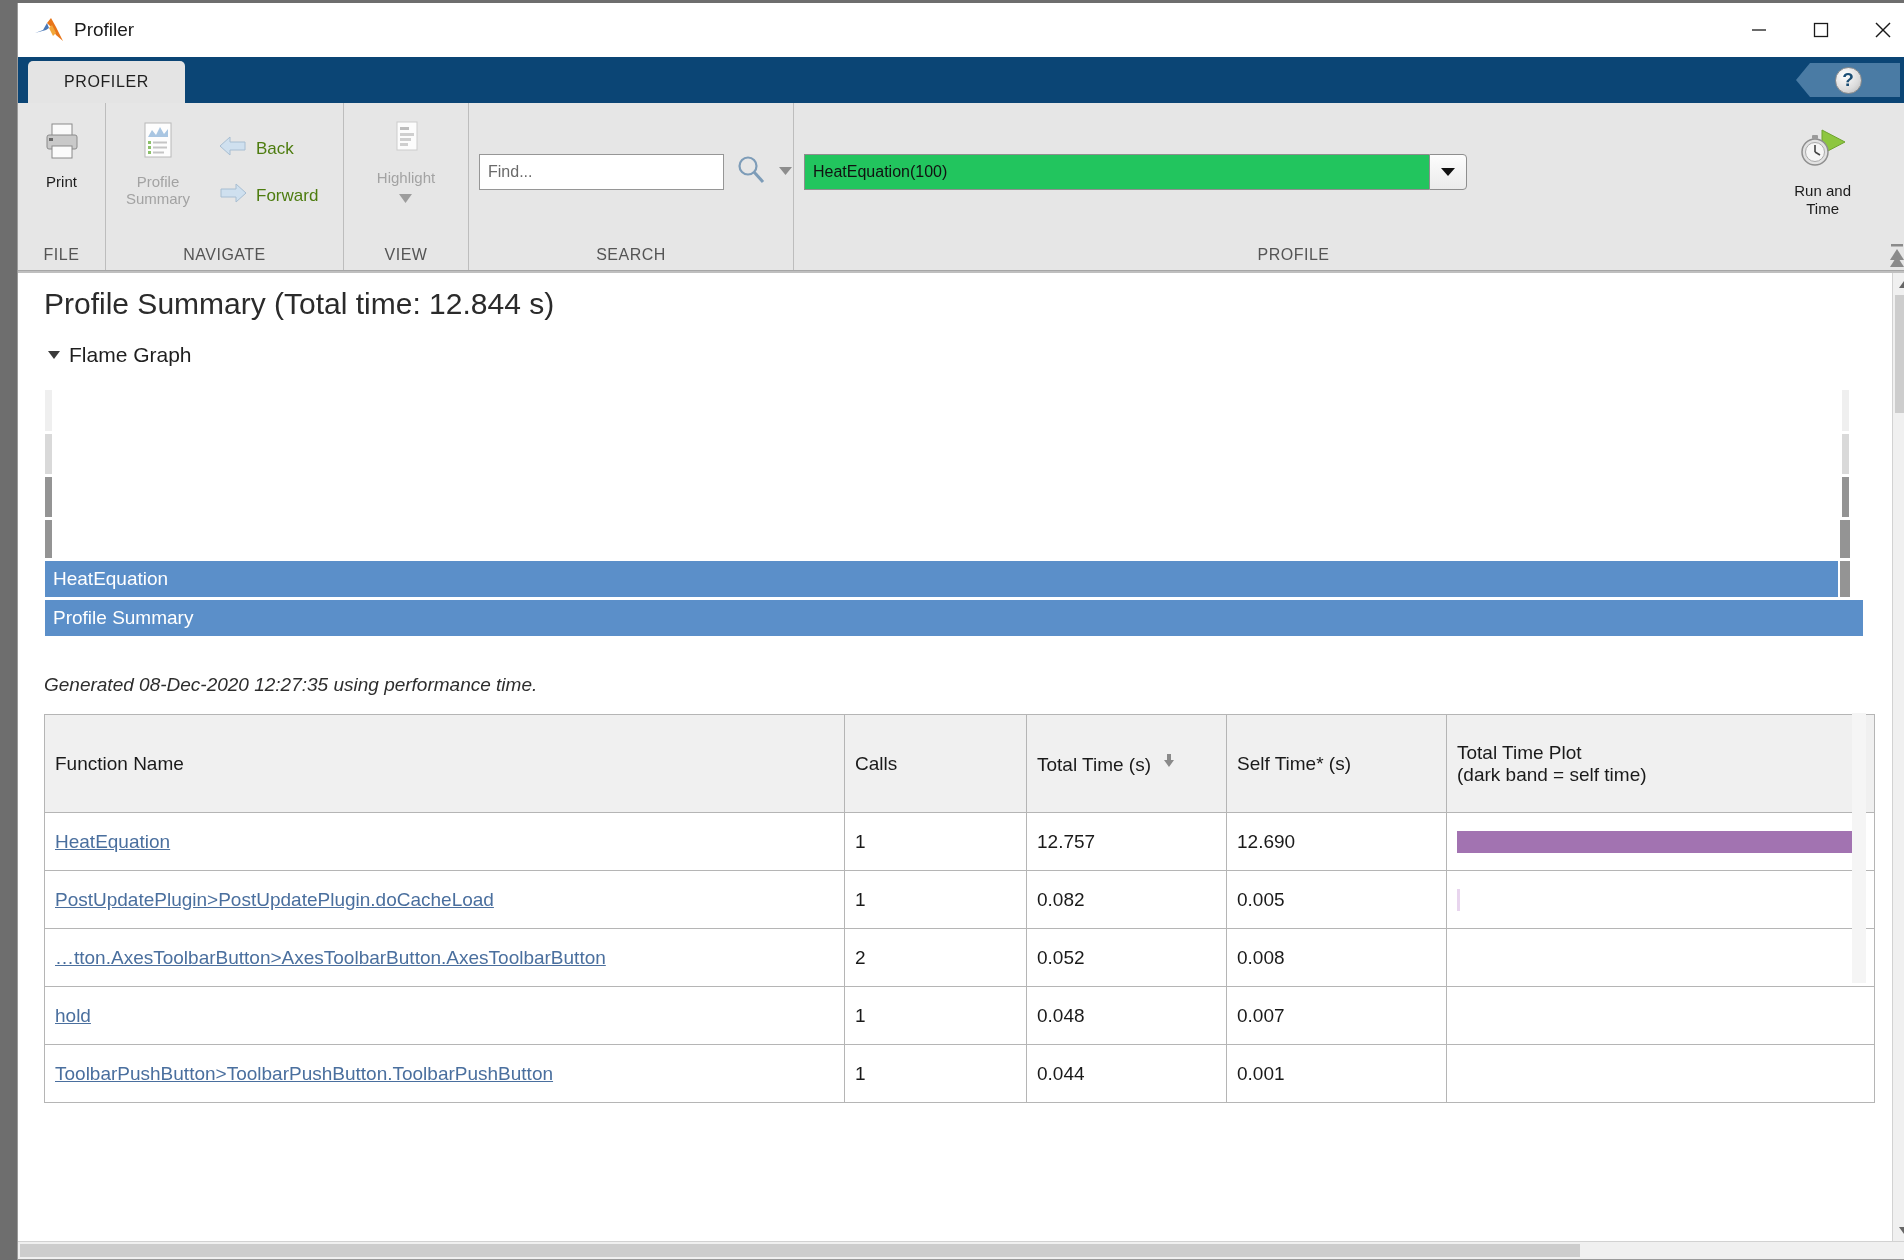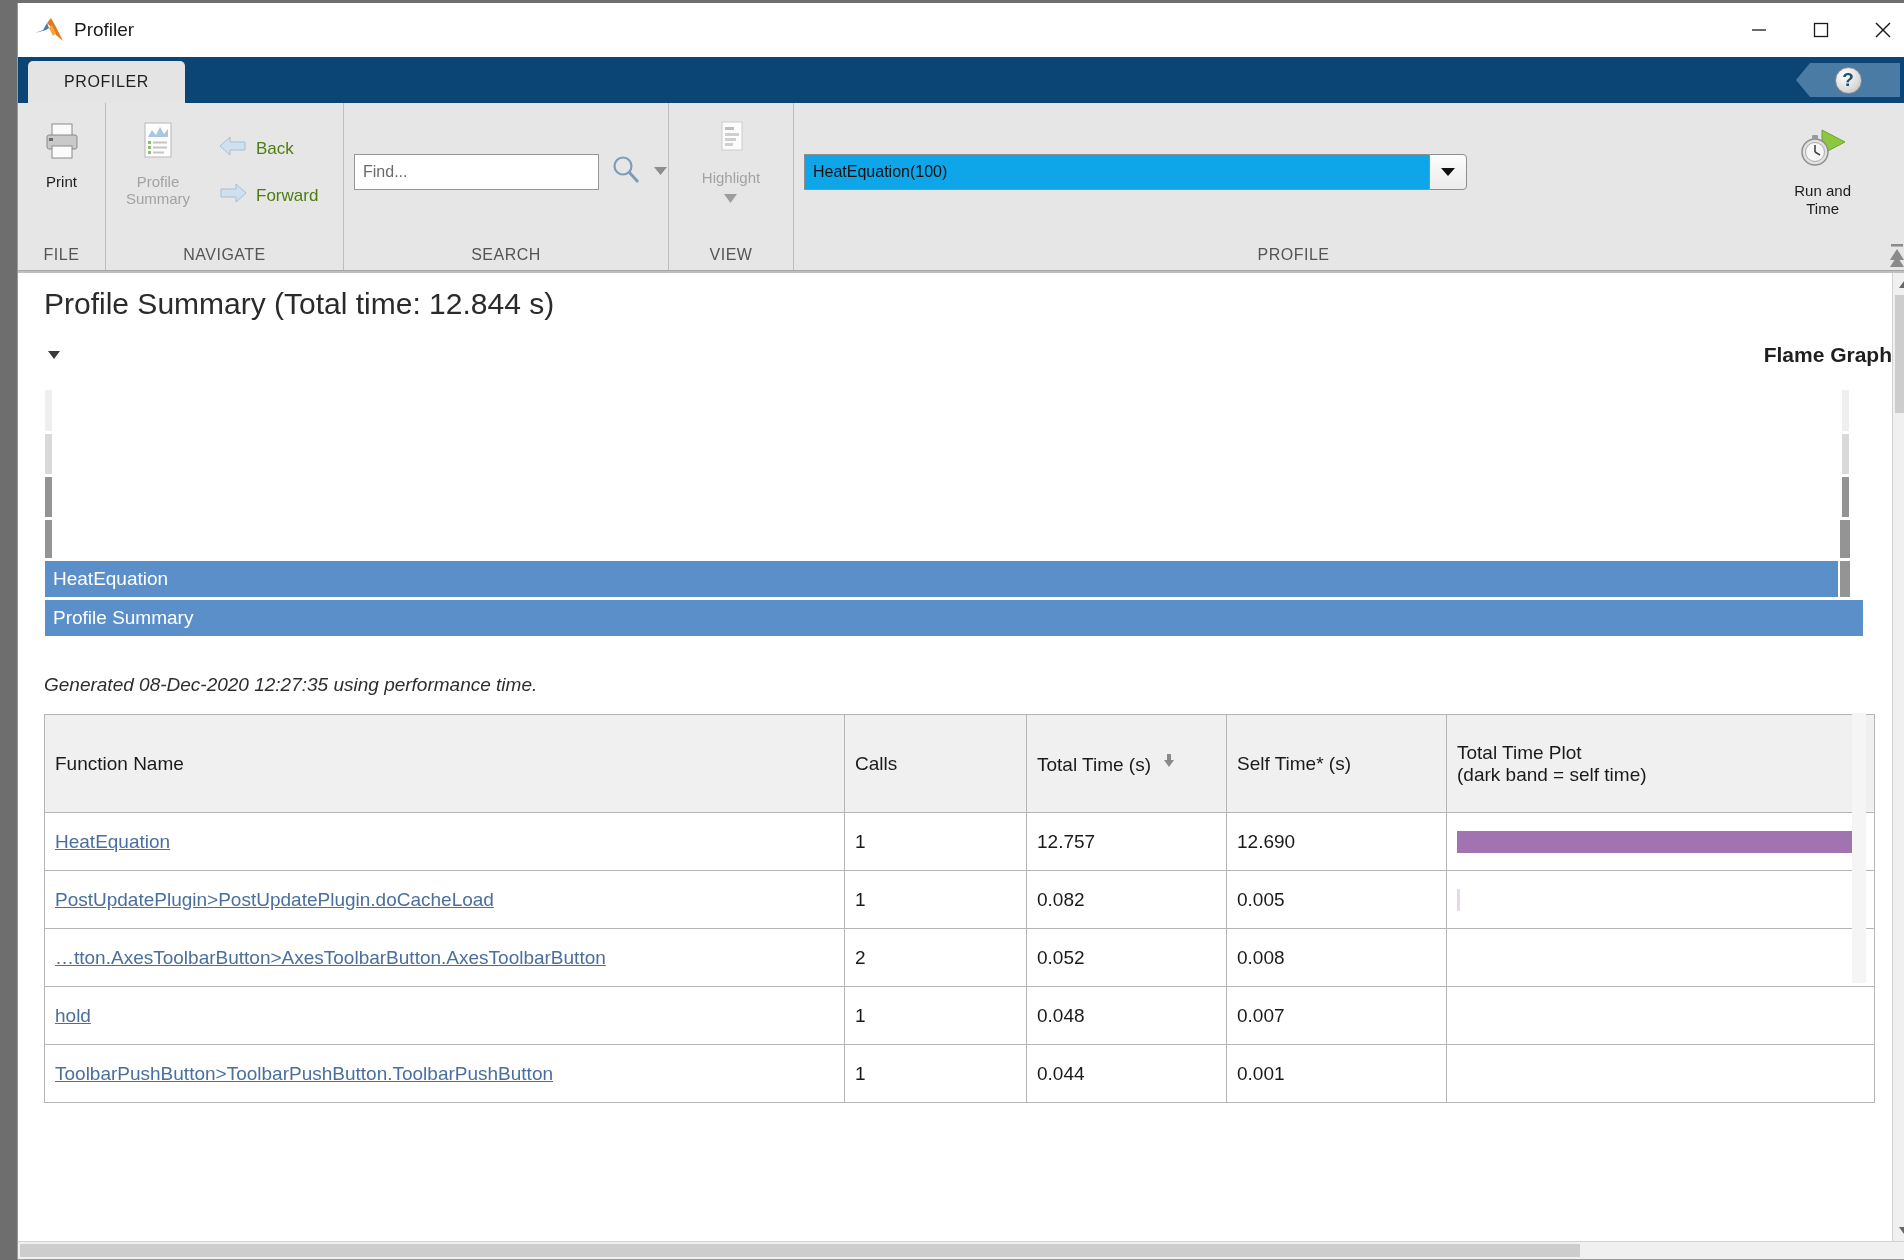--- a/index.html
+++ b/index.html
@@ -118,21 +118,21 @@
     font-size: 16px; color: #5a5a5a;
     padding: 0 8px;
     font-family: "Liberation Sans", sans-serif;
   }
   .find-input::placeholder { color: #6a6a6a; }
 
   .combo-wrap { display: flex; align-items: center; padding-left: 10px; }
   .combo-input {
     width: 625px; height: 36px;
     border: 1px solid #8e8e8e; border-right: none;
-    background: #0ea5e9; font-size: 16px; color: #111;
+    background: #22c55e; font-size: 16px; color: #111;
     padding: 0 8px;
     font-family: "Liberation Sans", sans-serif;
   }
   .combo-arrow {
     width: 38px; height: 36px;
     border: 1px solid #8e8e8e;
     background: linear-gradient(#fdfdfd, #ebebeb);
     border-radius: 0 4px 4px 0;
     display: flex; align-items: center; justify-content: center;
   }
@@ -154,23 +154,23 @@
     position: relative;
   }
   .content-inner {
     flex: 1;
     padding: 0;
     position: relative;
     overflow: hidden;
   }
   .page-title { font-size: 30px; color: #2b2b2b; padding: 14px 0 0 26px; font-weight: normal; }
   .section-head {
-    display: flex; align-items: center; 
+    display: flex; align-items: center; gap: 9px;
     padding: 22px 0 0 30px;
-    font-size: 21px; font-weight: bold; color: #1f1f1f; justify-content: space-between;
+    font-size: 21px; font-weight: normal; color: #1f1f1f;
   }
   .caret-down {
     width: 0; height: 0;
     border-left: 6px solid transparent;
     border-right: 6px solid transparent;
     border-top: 8px solid #3a3a3a;
   }
 
   
   .flame {
@@ -357,40 +357,20 @@
                 <path d="M18 3 L18 8 L3 8 L3 16 L18 16 L18 21 L28 12 Z" fill="#cfe0ef" stroke="#a8bed2"></path>
               </svg>
             </span>
             <span>Forward</span>
           </div>
         </div>
       </div>
       <div class="rlabel">NAVIGATE</div>
     </div>
 
-    <div class="rgroup" style="width:325px;">
-      <div class="rbody" style="align-items:center;padding-top:0;">
-        <div class="find-wrap">
-          <input class="find-input" type="text" placeholder="Find..." style="">
-          <span>
-            <svg width="34" height="34" viewBox="0 0 34 34">
-              <circle cx="14" cy="13" r="8.5" fill="none" stroke="#7d9cb8" stroke-width="2.2"></circle>
-              <line x1="20" y1="19" x2="29" y2="29" stroke="#7d9cb8" stroke-width="3"></line>
-            </svg>
-          </span>
-          <span>
-            <svg width="16" height="12">
-                <path d="M1 2 L14 2 L7.5 10 Z" fill="#8d8d8d"></path>
-              </svg>
-          </span>
-        </div>
-      </div>
-      <div class="rlabel">SEARCH</div>
-    </div>
-
     <div class="rgroup" style="width:125px;">
       <div class="rbody" style="justify-content:center;">
         <div class="bigbtn disabled">
           <span>
             <svg width="40" height="40" viewBox="0 0 40 40">
               <rect x="11" y="3" width="20" height="28" fill="#fcfcfc" stroke="#cccccc"></rect>
               <rect x="14" y="8" width="9" height="3" fill="#bdbdbd"></rect>
               <rect x="14" y="14" width="14" height="3" fill="#cfcfcf"></rect>
               <rect x="14" y="19" width="11" height="3" fill="#cfcfcf"></rect>
               <rect x="14" y="24" width="8" height="3" fill="#cfcfcf"></rect>
@@ -398,20 +378,40 @@
           </span>
           <span class="lbl">Highlight</span>
           <span style="margin-top:4px;">
             <svg width="16" height="11">
                 <path d="M1 1 L14 1 L7.5 10 Z" fill="#9d9d9d"></path>
               </svg>
           </span>
         </div>
       </div>
       <div class="rlabel">VIEW</div>
+    </div>
+
+    <div class="rgroup" style="width:325px;">
+      <div class="rbody" style="align-items:center;padding-top:0;">
+        <div class="find-wrap">
+          <input class="find-input" type="text" placeholder="Find..." style="">
+          <span>
+            <svg width="34" height="34" viewBox="0 0 34 34">
+              <circle cx="14" cy="13" r="8.5" fill="none" stroke="#7d9cb8" stroke-width="2.2"></circle>
+              <line x1="20" y1="19" x2="29" y2="29" stroke="#7d9cb8" stroke-width="3"></line>
+            </svg>
+          </span>
+          <span>
+            <svg width="16" height="12">
+                <path d="M1 2 L14 2 L7.5 10 Z" fill="#8d8d8d"></path>
+              </svg>
+          </span>
+        </div>
+      </div>
+      <div class="rlabel">SEARCH</div>
     </div>
 
     <div class="rgroup" style="flex:1;">
       <div class="rbody" style="align-items:center;padding-top:0;justify-content:space-between;">
         <div class="combo-wrap">
           <input class="combo-input" type="text" value="HeatEquation(100)" style="">
           <span class="combo-arrow">
             <svg width="14" height="10">
                 <path d="M0 1 L14 1 L7 9 Z" fill="#111"></path>
               </svg>

